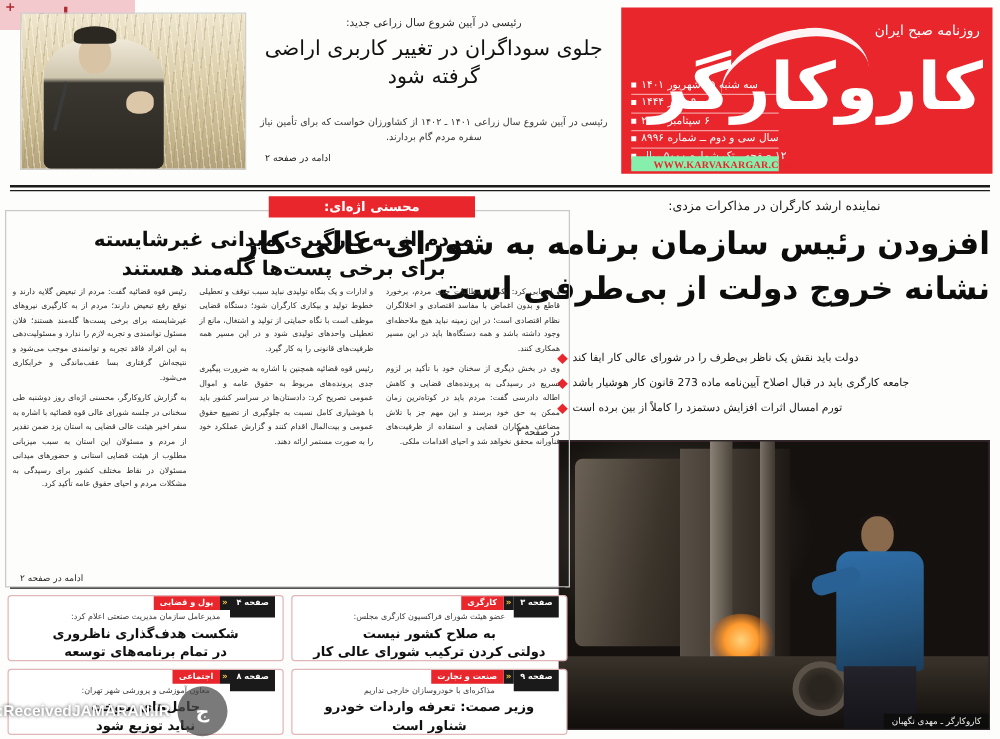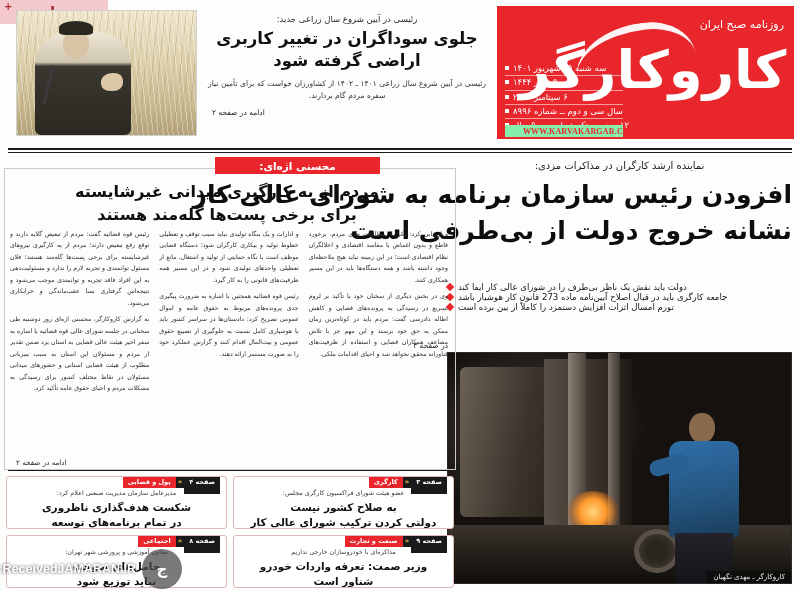--- a/index.html
+++ b/index.html
@@ -145,22 +145,22 @@
   }
 
   .top-head-block {
     position: absolute; right: 0; top: 6px;
     width: 290px; text-align: center;
   }
   .top-overline {
     font-size: 8.5px; color: #2a2a2a; margin-bottom: 4px;
   }
   .top-headline {
-    font-size: 16.5px; font-weight: bold; color: #111;
-    line-height: 1.35; margin-bottom: 5px;
+    font-size: 16.5px; font-weight: normal; color: #111;
+    line-height: 1.35; margin-bottom: 19px;
   }
   .top-lede {
     font-size: 7.6px; color: #333; line-height: 1.7;
     text-align: justify; text-align-last: center;
     padding: 0 6px;
   }
   .top-more {
     font-size: 7.5px; color: #222; text-align: left;
     margin-top: 5px; padding-left: 10px;
   }
@@ -183,21 +183,21 @@
     font-size: 10px; color: #1a1a1a; margin-bottom: 6px; font-weight: 500;
   }
   .main-title {
     font-size: 25px; font-weight: bold; color: #0d0d0d;
     line-height: 1.42; letter-spacing: -.5px;
     white-space: nowrap;
   }
   .main-bullets {
     position: absolute; right: 8px; top: 282px;
     width: 345px;
-    display: flex; flex-direction: column; gap: 0;
+    display: flex; flex-direction: column; gap: 10px;
     align-items: flex-end;
   }
   .main-bullet {
     display: flex; align-items: center; gap: 5px;
     font-size: 8.6px; color: #141414; white-space: nowrap;
   }
   .bullet-dia {
     width: 6px; height: 6px; background: #e8262c;
     transform: rotate(45deg); flex: 0 0 auto;
   }

